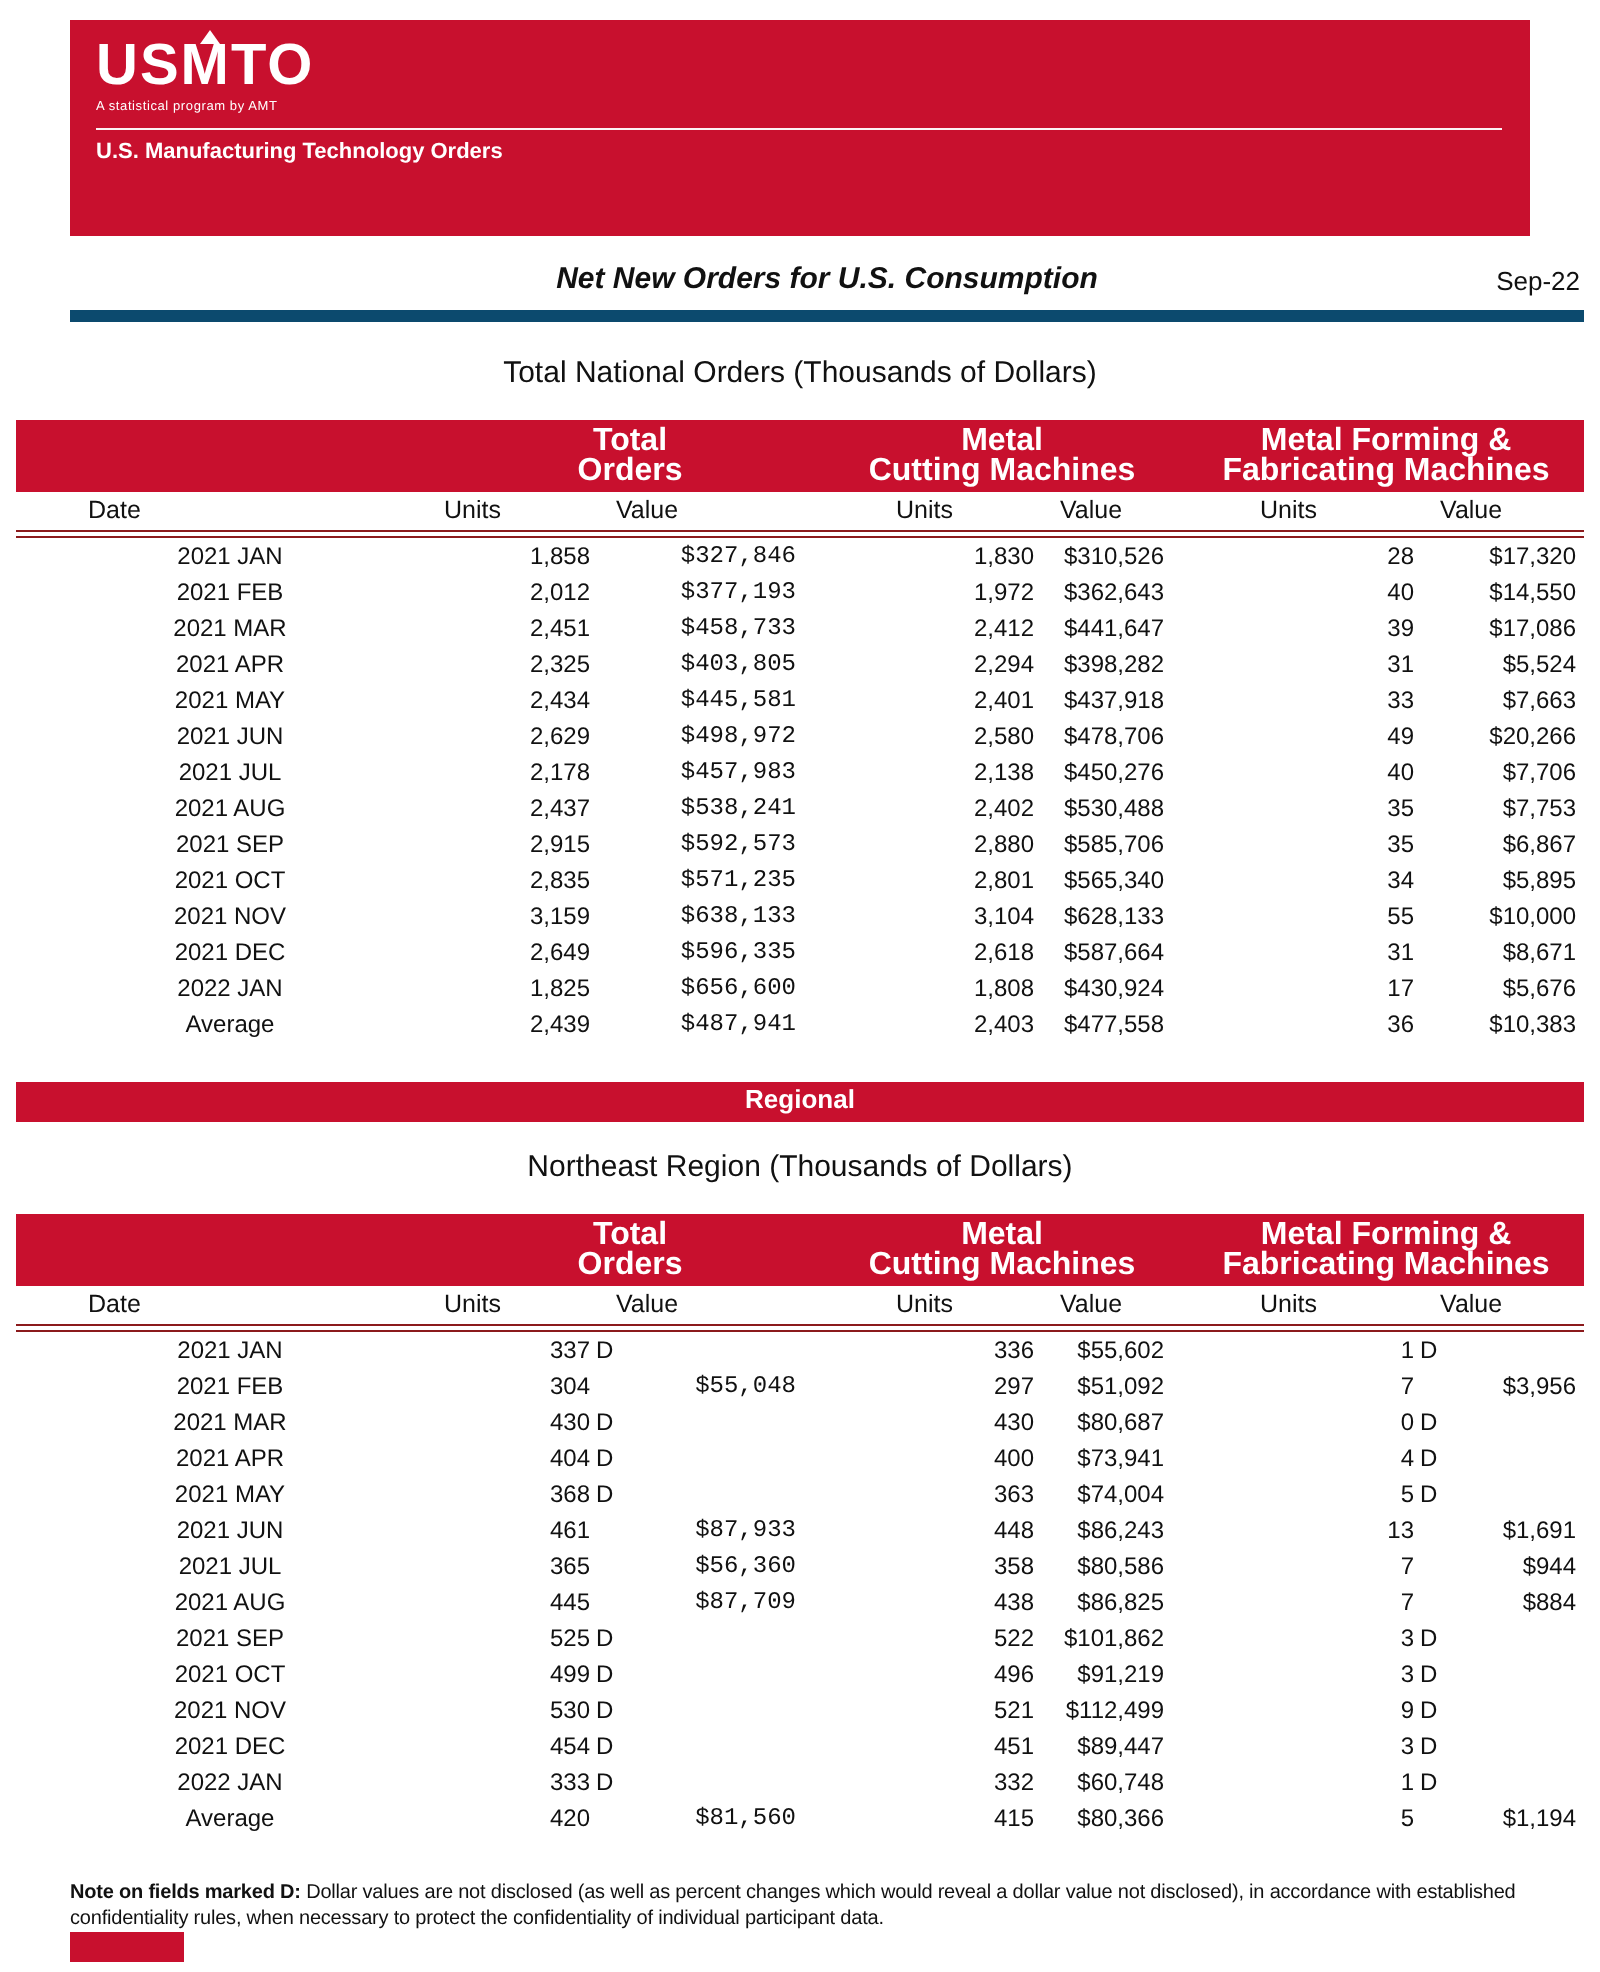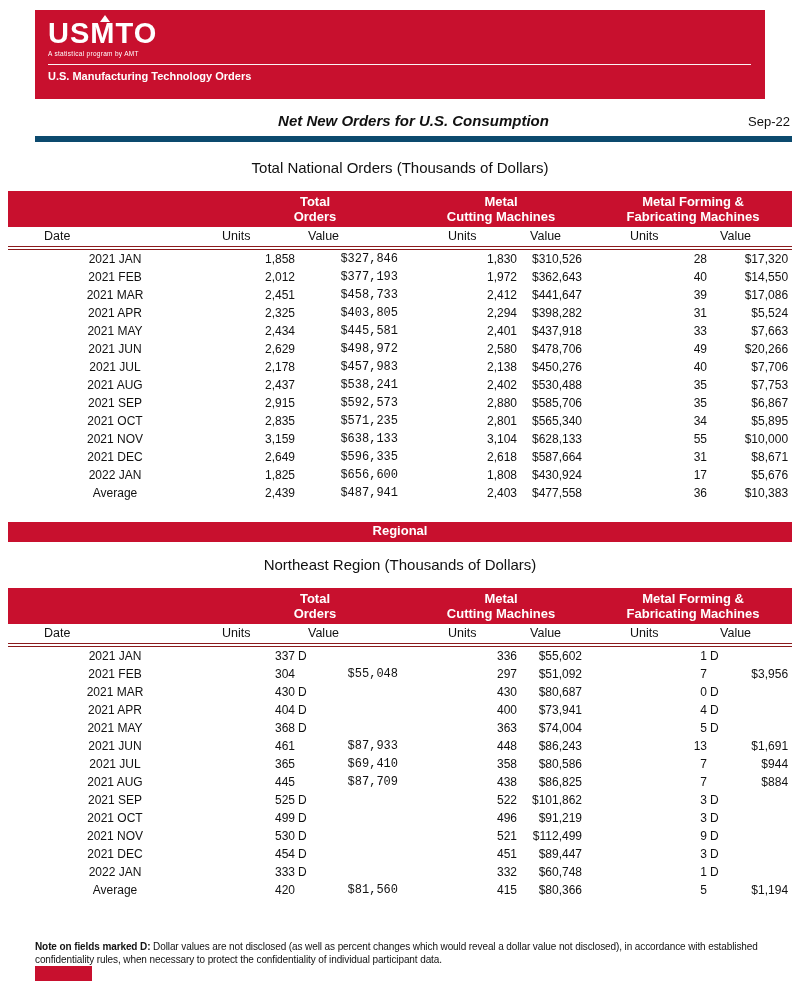--- a/index.html
+++ b/index.html
@@ -4,39 +4,39 @@
 <style>
   * { box-sizing: border-box; margin: 0; padding: 0; }
   :root { --red:#C8102E; --darkline:#8B1A1C; }
   html,body { width:800px; height:986px; }
   body {
     background:#fff; color:#111; overflow:hidden; position:relative;
     font-family:"Liberation Sans", sans-serif;
   }
 
   
-  .top-band { position:relative; margin:10px 35px 0; height:89px; background:var(--red); color:#fff; padding:9px 14px 0 13px; }
+  .top-band { position:relative; margin:10px 35px 0; height:108px; background:var(--red); color:#fff; padding:9px 14px 0 13px; }
   .brand { display:inline-block; position:relative; font-size:29px; font-weight:bold; letter-spacing:1px; line-height:1; }
   .brand .arrow { position:absolute; top:-4px; left:52px; width:0; height:0;
     border-left:5px solid transparent; border-right:5px solid transparent; border-bottom:7px solid #fff; }
   .tagline { font-size:6.5px; letter-spacing:.3px; margin-top:2px; }
   .band-rule { border-top:1px solid rgba(255,255,255,.95); margin-top:7px; }
   .band-subtitle { font-size:11px; font-weight:bold; margin-top:5px; }
 
   
   .title-bar { position:relative; margin:13px 8px 0 35px; padding-bottom:7px; border-bottom:6px solid #0c4a6e; }
   .doc-title { text-align:center; font-size:15px; font-weight:bold; font-style:italic; }
   .doc-date { position:absolute; right:2px; top:2px; font-size:13px; }
 
   .section-title { text-align:center; font-size:15px; margin-top:17px; }
 
   
   table.data-table { border-collapse:collapse; table-layout:fixed; width:784px; margin:15px 8px 0; }
   table.data-table th, table.data-table td { white-space:nowrap; overflow:visible; }
-  .group-row th { background:var(--red); color:#fff; font-size:13px; font-weight:bold; line-height:15px; padding:3px 0; text-align:center; vertical-align:middle; }
+  .group-row th { background:var(--red); color:#fff; font-size:16px; font-weight:bold; line-height:15px; padding:3px 0; text-align:center; vertical-align:middle; }
   .sub-row th { background:#fff; color:#111; font-size:12.5px; font-weight:normal; padding:2px 0 3px; border-bottom:4px double var(--darkline); text-align:left; }
   .sub-row th.s-date { padding-left:36px; }
   td { font-size:12px; line-height:18px; padding:0; }
   .c-date { text-align:center; padding-right:0; }
   .c-units { text-align:right; }
   .dflag { display:inline-block; width:13px; padding-left:3px; text-align:left; }
   .c-value { text-align:right; }
   .v1 { padding-right:10px;font-family:Liberation Mono, monospace; }
   .v2 { padding-right:12px; }
   .v3 { padding-right:4px; }
@@ -375,21 +375,21 @@
         <td class="c-gap"></td>
         <td class="c-units">448<span class="dflag"></span></td>
         <td class="c-value v2">$86,243</td>
         <td class="c-gap"></td>
         <td class="c-units">13<span class="dflag"></span></td>
         <td class="c-value v3">$1,691</td>
       </tr>
       <tr>
         <td class="c-date">2021 JUL</td>
         <td class="c-units">365<span class="dflag"></span></td>
-        <td class="c-value v1">$69,410</td>
+        <td class="c-value v1">$56,360</td>
         <td class="c-gap"></td>
         <td class="c-units">358<span class="dflag"></span></td>
         <td class="c-value v2">$80,586</td>
         <td class="c-gap"></td>
         <td class="c-units">7<span class="dflag"></span></td>
         <td class="c-value v3">$944</td>
       </tr>
       <tr>
         <td class="c-date">2021 AUG</td>
         <td class="c-units">445<span class="dflag"></span></td>

